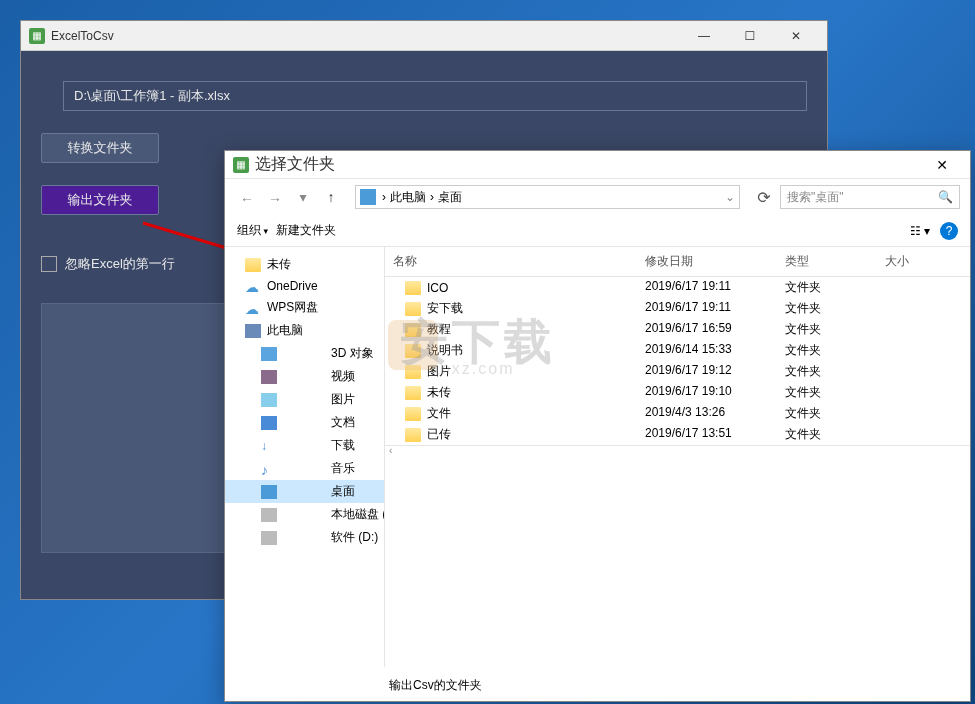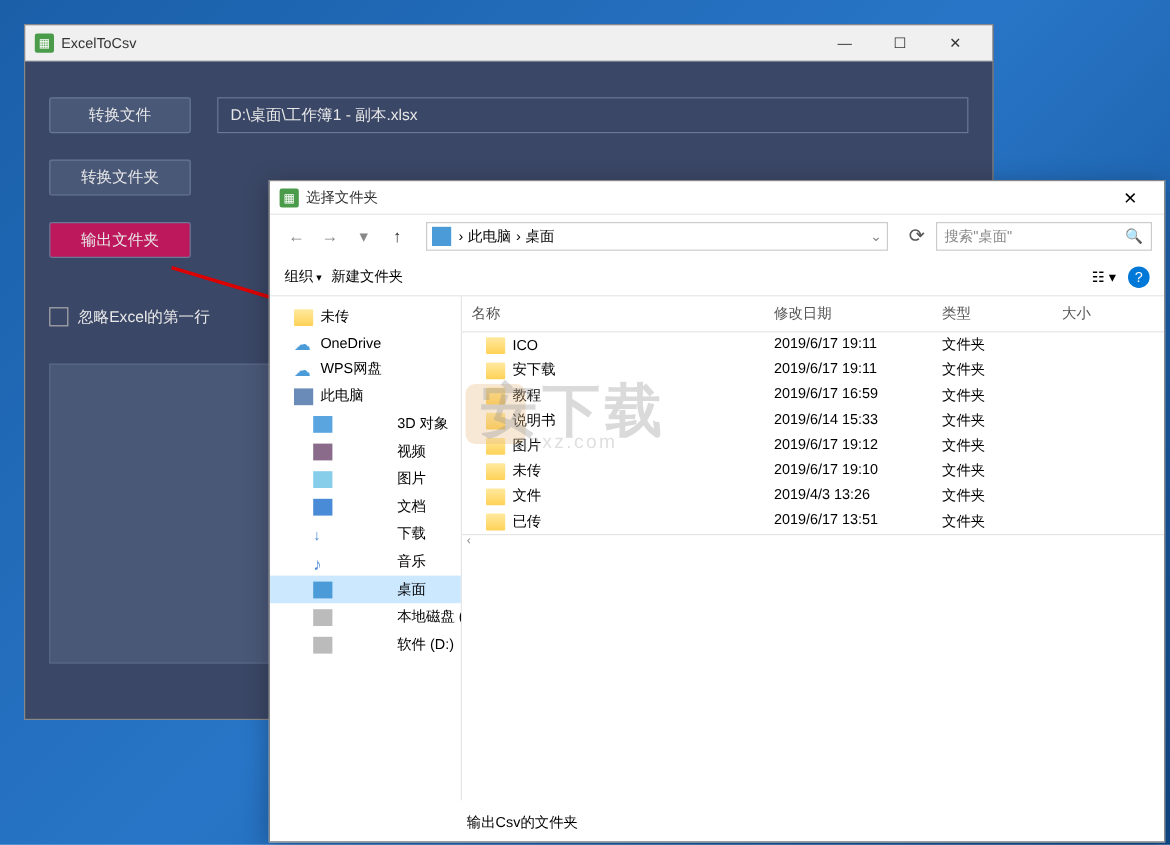--- a/index.html
+++ b/index.html
@@ -9,34 +9,34 @@
 .app-window { position: absolute; left: 20px; top: 20px; width: 808px; height: 580px; background: #3a4766; border: 1px solid #888; }
 .app-titlebar { height: 30px; background: #f0f0f0; display: flex; align-items: center; padding: 0 8px; border-bottom: 1px solid #ccc; }
 .app-icon { width: 16px; height: 16px; background: #4a9b4a; border-radius: 2px; display: flex; align-items: center; justify-content: center; color: white; font-size: 10px; }
 .app-title { margin-left: 6px; font-size: 12px; color: #333; flex: 1; }
 .win-controls { display: flex; }
 .win-btn { width: 46px; height: 30px; display: flex; align-items: center; justify-content: center; font-size: 12px; color: #333; cursor: pointer; }
 
 .app-body { padding: 30px 20px; }
 .form-row { display: flex; align-items: center; margin-bottom: 22px; }
 .btn-dark { width: 118px; height: 30px; background: #4a5878; border: 1px solid #6a7898; color: #e8e8e8; font-size: 13px; cursor: pointer; border-radius: 2px; }
-.btn-dark.active { background: #be185d; }
+.btn-dark.active { background: #4c1d95; }
 .input-text { flex: 1; margin-left: 22px; height: 30px; background: #3a4766; border: 1px solid #6a7898; color: #e8e8e8; padding: 0 10px; font-size: 13px; }
 .checkbox-row { display: flex; align-items: center; margin-top: 40px; margin-bottom: 30px; }
 .checkbox { width: 16px; height: 16px; border: 1px solid #aaa; background: #3a4766; margin-right: 8px; }
 .checkbox-label { color: #e8e8e8; font-size: 13px; }
 .log-area { background: #4a5878; border: 1px solid #5a6888; height: 250px; margin-top: 10px; }
 
 
 .arrow { position: absolute; left: 138px; top: 218px; width: 170px; height: 60px; z-index: 5; pointer-events: none; }
 
 
 .dialog { position: absolute; left: 224px; top: 150px; width: 747px; height: 552px; background: white; border: 1px solid #888; box-shadow: 0 4px 20px rgba(0,0,0,0.3); z-index: 10; }
 .dlg-titlebar { height: 28px; display: flex; align-items: center; padding: 0 8px; border-bottom: 1px solid #e5e5e5; }
-.dlg-title { font-size: 12px; color: #333; flex: 1; margin-left: 6px; }
+.dlg-title { font-size: 16px; color: #333; flex: 1; margin-left: 6px; }
 .dlg-close { width: 40px; height: 28px; display: flex; align-items: center; justify-content: center; cursor: pointer; font-size: 14px; }
 
 .nav-bar { height: 36px; display: flex; align-items: center; padding: 0 10px; gap: 4px; }
 .nav-btn { width: 24px; height: 24px; display: flex; align-items: center; justify-content: center; color: #888; cursor: pointer; font-size: 14px; }
 .nav-btn.enabled { color: #333; }
 .addr-bar { flex: 1; height: 24px; border: 1px solid #ccc; display: flex; align-items: center; padding: 0 4px; margin: 0 8px; font-size: 12px; }
 .addr-icon { width: 16px; height: 16px; background: #4a9bd8; margin-right: 6px; }
 .addr-drop { margin-left: auto; color: #888; }
 .refresh-btn { width: 24px; height: 24px; display: flex; align-items: center; justify-content: center; cursor: pointer; color: #555; }
 .search-box { width: 180px; height: 24px; border: 1px solid #ccc; display: flex; align-items: center; padding: 0 6px; font-size: 12px; color: #888; }
@@ -97,21 +97,20 @@
     <div class="app-icon">▦</div>
     <div class="app-title">ExcelToCsv</div>
     <div class="win-controls">
       <div class="win-btn">—</div>
       <div class="win-btn">☐</div>
       <div class="win-btn close">✕</div>
     </div>
   </div>
   <div class="app-body">
     <div class="form-row">
-      <button class="btn-dark">转换文件</button>
       <input class="input-text" value="D:\桌面\工作簿1 - 副本.xlsx" style="">
     </div>
     <div class="form-row">
       <button class="btn-dark">转换文件夹</button>
     </div>
     <div class="form-row">
       <button class="btn-dark active">输出文件夹</button>
     </div>
     <div class="checkbox-row">
       <div class="checkbox"></div>

